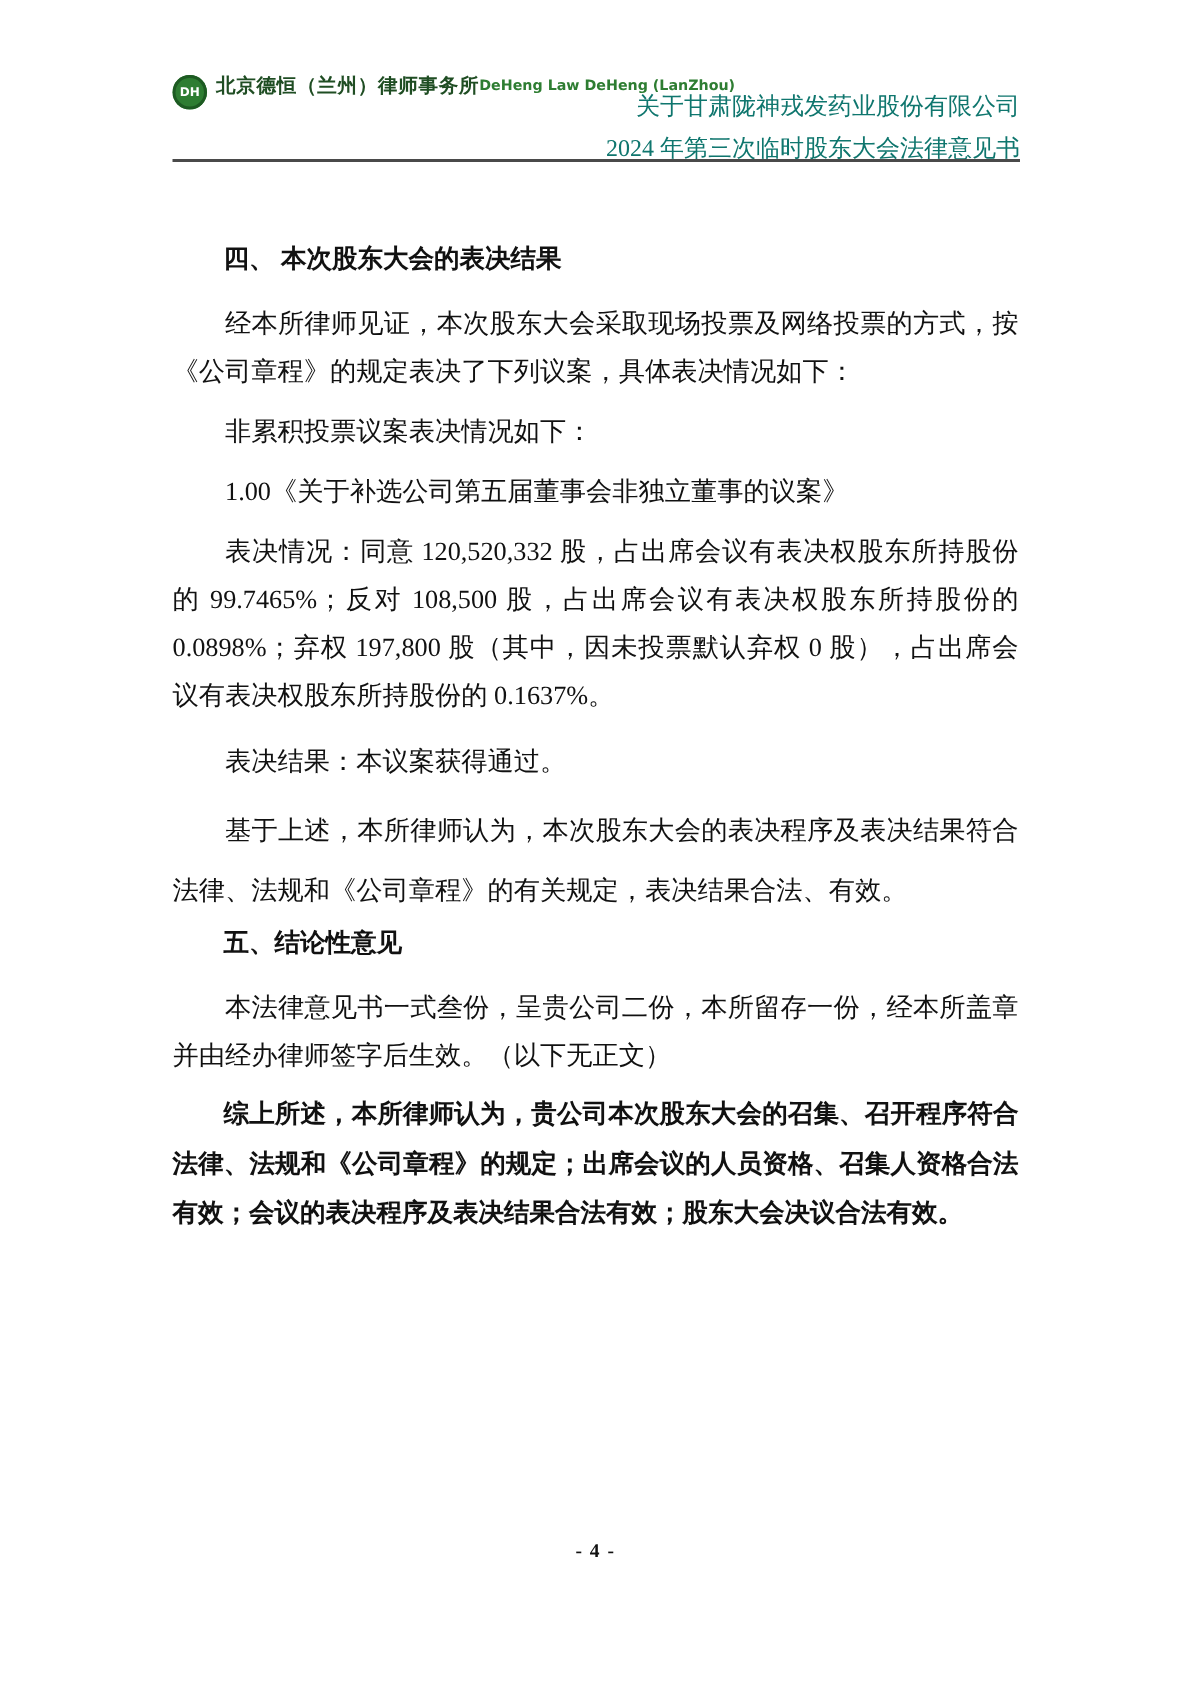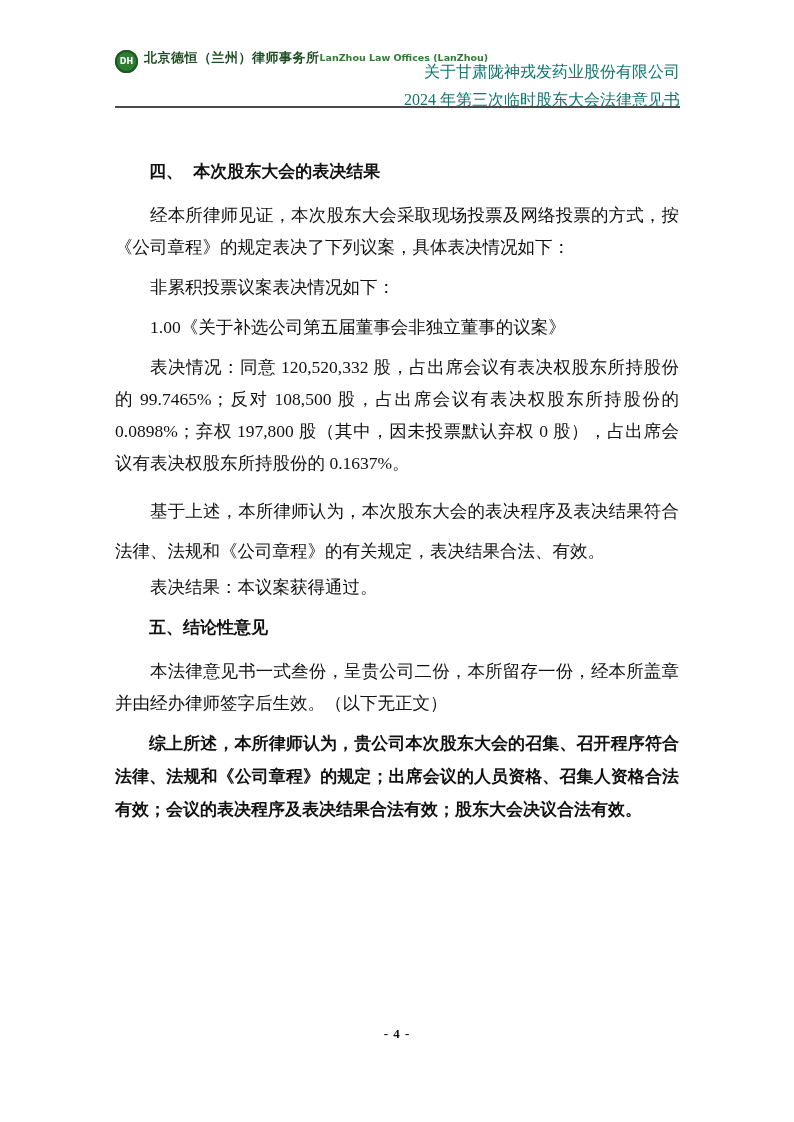--- a/index.html
+++ b/index.html
@@ -41,21 +41,21 @@
     position:absolute;top:106px;left:115px;right:114px;
     border-top:2.5px solid #4a4a4a;
   }
   
   .content{
     position:absolute;top:157px;left:115px;width:564px;
     font-size:17.5px;line-height:32px;text-align:justify;
     text-justify:inter-ideograph;
   }
   .sec-heading{
-    font-family:Liberation Mono, monospace;
+    font-family:Liberation Serif, serif;
     font-weight:bold;font-size:17px;
     text-indent:2em;margin:0 0 10px 0;text-align:left;
   }
   .para{ text-indent:2em;margin:0 0 8px 0; }
   .para.gap-lg{ margin-bottom:12px; }
   .para.gap-md{ margin-bottom:10px; }
   .para-wide{ line-height:40px;margin-bottom:0; }
   .sec5-heading{ }
   .para-bold{
     font-family:"DejaVu Sans","Liberation Sans",sans-serif;
@@ -71,21 +71,21 @@
 </head>
 <body>
 
 <div class="page">
 
   <div class="header">
     <div class="logo-row">
       <div class="logo-emblem">DH</div>
       <div class="firm-names">
         <span class="firm-cn">北京德恒（兰州）律师事务所</span>
-        <span class="firm-en">LanZhou Law Offices (LanZhou)</span>
+        <span class="firm-en">DeHeng Law DeHeng (LanZhou)</span>
       </div>
     </div>
     <div class="header-right">
       <div>关于甘肃陇神戎发药业股份有限公司</div>
       <div>2024 年第三次临时股东大会法律意见书</div>
     </div>
   </div>
   <div class="header-rule"></div>
 
   <div class="content">
@@ -94,23 +94,23 @@
 
     <p class="para">经本所律师见证，本次股东大会采取现场投票及网络投票的方式，按《公司章程》的规定表决了下列议案，具体表决情况如下：</p>
 
     <p class="para">非累积投票议案表决情况如下：</p>
 
     <p class="para">1.00《关于补选公司第五届董事会非独立董事的议案》</p>
 
     <p class="para gap-lg">表决情况：同意 120,520,332 股，占出席会议有表决权股东所持股份的 99.7465%；反对 108,500 股，占出席会议有表决权股东所持股份的 0.0898%；弃权 197,800 股（其中，因未投票默认弃权 0 股），占出席会议有表决权股东所持股份的 0.1637%。</p>
 
 
+    <p class="para gap-md">表决结果：本议案获得通过。</p>
+
     <p class="para para-wide">基于上述，本所律师认为，本次股东大会的表决程序及表决结果符合法律、法规和《公司章程》的有关规定，表决结果合法、有效。</p>
-
-    <p class="para gap-md">表决结果：本议案获得通过。</p>
 
     <p class="sec-heading sec5-heading">五、结论性意见</p>
 
     <p class="para">本法律意见书一式叁份，呈贵公司二份，本所留存一份，经本所盖章并由经办律师签字后生效。（以下无正文）</p>
 
     <p class="para para-bold">综上所述，本所律师认为，贵公司本次股东大会的召集、召开程序符合法律、法规和《公司章程》的规定；出席会议的人员资格、召集人资格合法有效；会议的表决程序及表决结果合法有效；股东大会决议合法有效。</p>
 
   </div>
 
   <div class="footer-pageno">- 4 -</div>

